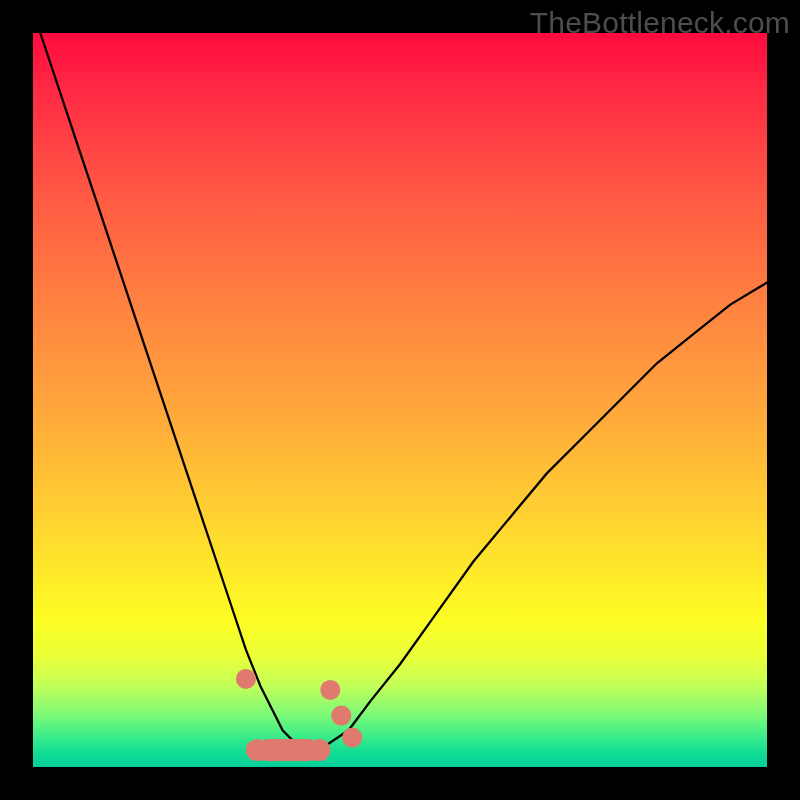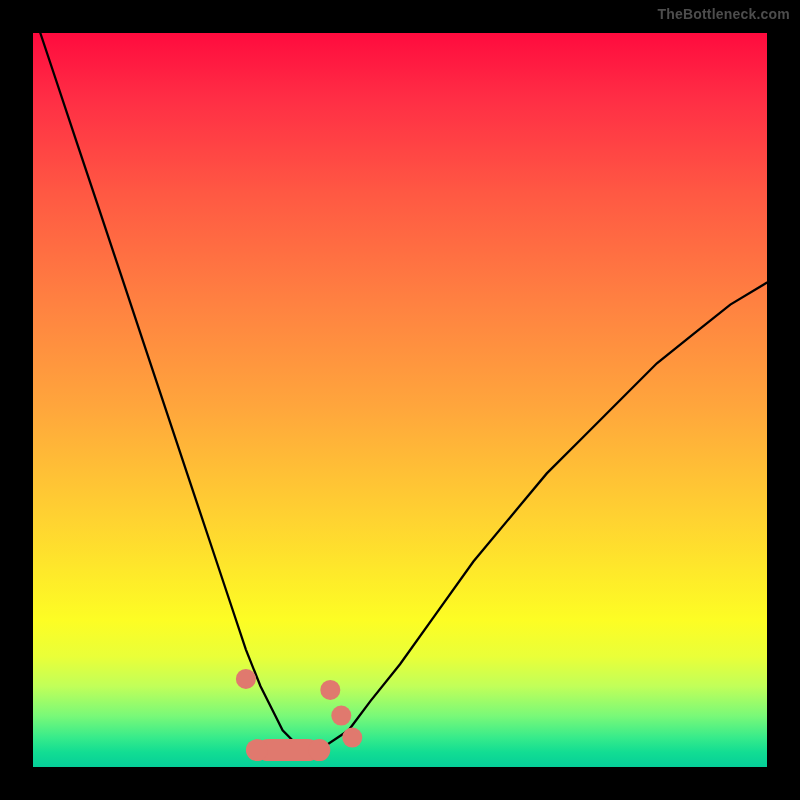--- a/index.html
+++ b/index.html
@@ -38,22 +38,22 @@
       #37eb8b 96%,
       #12dd93 98%,
       #05cf99 100%
     );
   }
   .watermark {
     position: absolute;
     top: 6px;
     right: 10px;
     color: #4d4d4d;
-    font-size: 14px;
-    font-weight: 700;
+    font-size: 30px;
+    font-weight: 400;
     letter-spacing: 0.2px;
     user-select: none;
   }
   svg.curve {
     position: absolute;
     left: 0;
     top: 0;
     width: 734px;
     height: 734px;
     overflow: visible;

